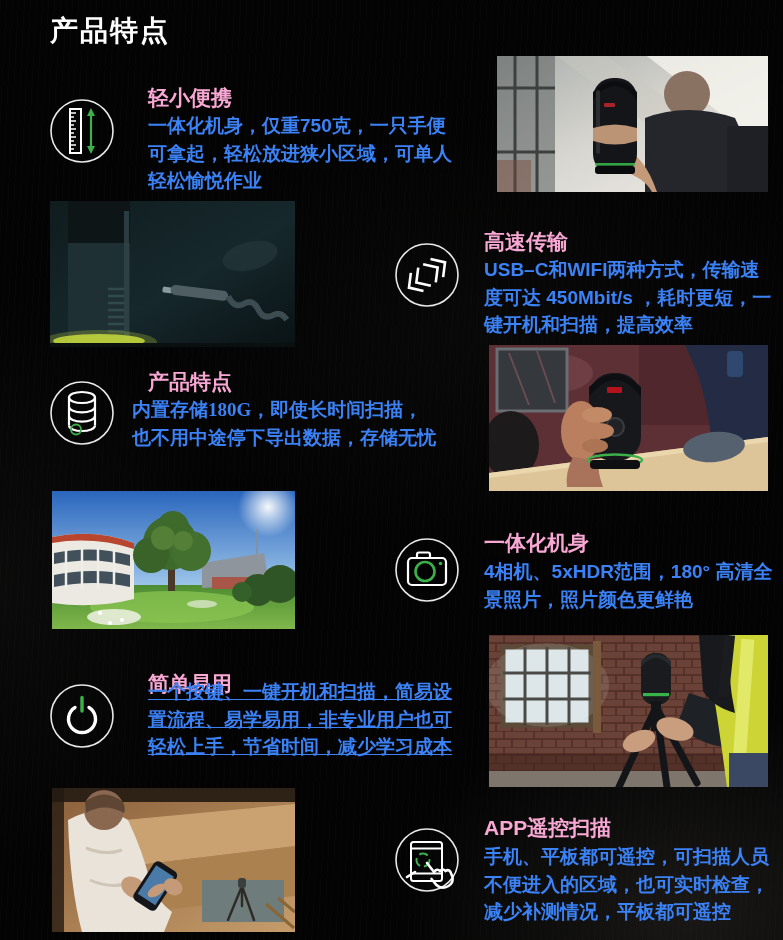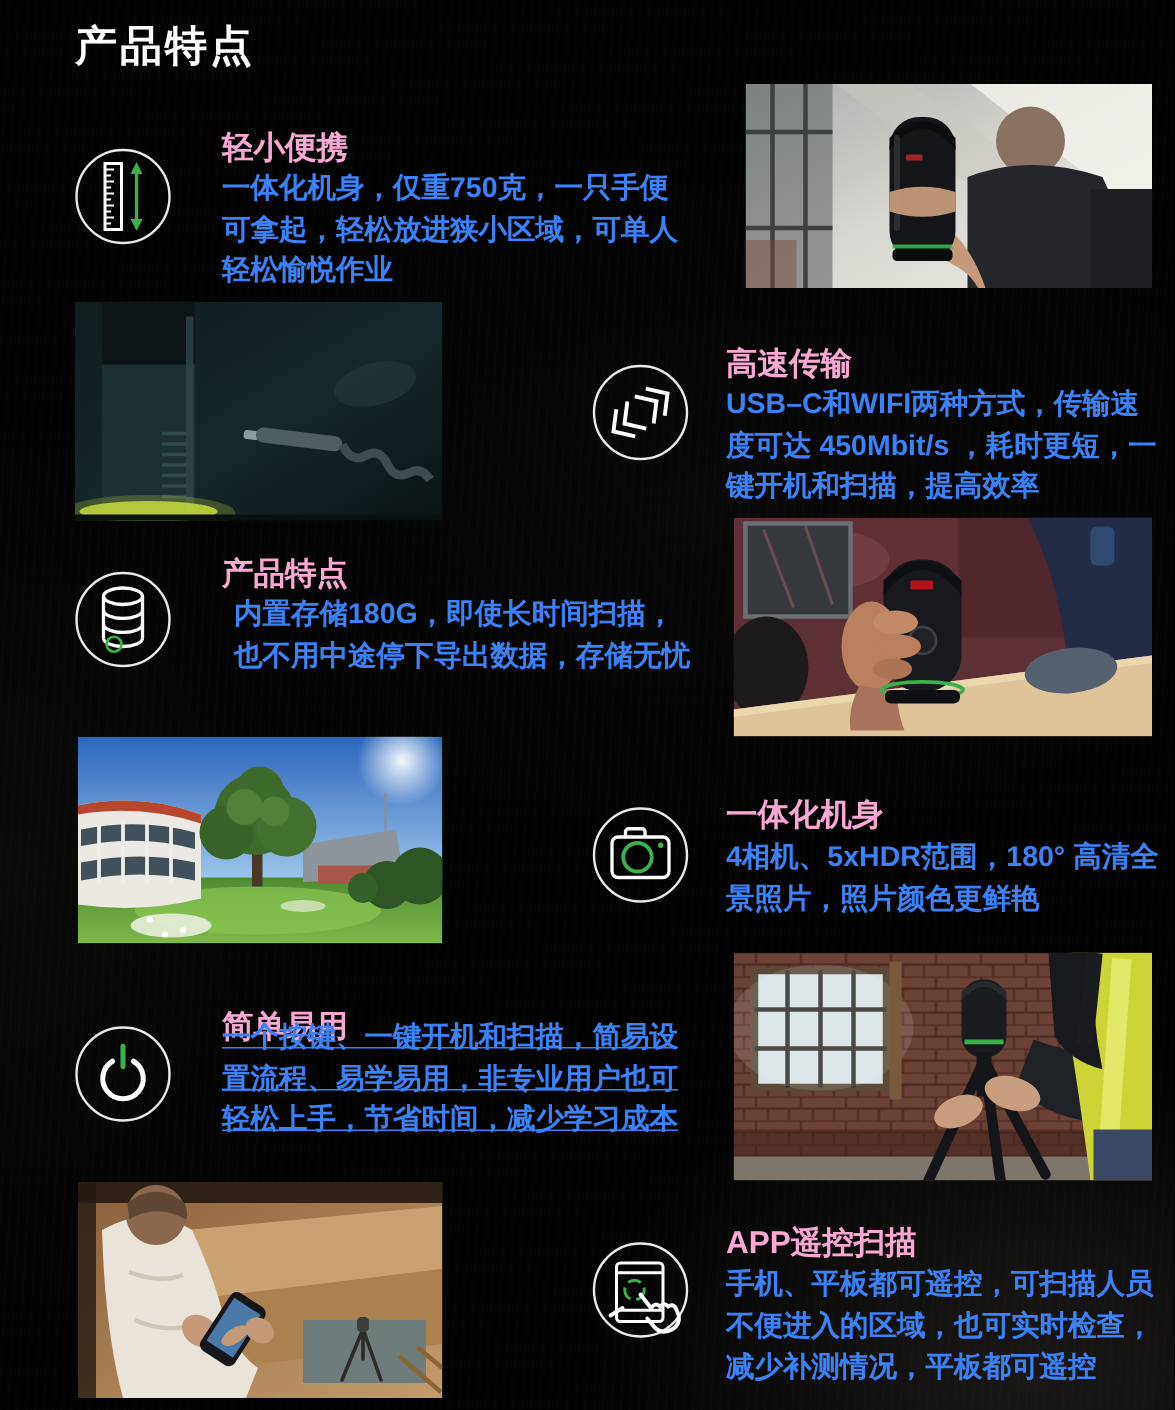--- a/index.html
+++ b/index.html
@@ -138,21 +138,21 @@
           <ellipse cx="33" cy="17.5" rx="13" ry="5.5"></ellipse>
           <path d="M20 17.5 V45.5 M46 17.5 V45.5"></path>
           <path d="M20 45.5 a13 5.5 0 0 0 26 0"></path>
           <path d="M20 26.8 a13 5.5 0 0 0 26 0"></path>
           <path d="M20 36.1 a13 5.5 0 0 0 26 0"></path>
         </g>
         <circle cx="27" cy="49.5" r="5" fill="none" stroke="#3cb04a" stroke-width="1.8"></circle>
       </svg>
     </div>
     <h2 class="feature-title" style="left:148px;top:368px;">产品特点</h2>
-    <p class="feature-body" style="left:156px;top:396px;width:308px;">内置存储180G，即使长时间扫描，也不用中途停下导出数据，存储无忧</p>
+    <p class="feature-body" style="left:132px;top:396px;width:308px;font-family:Liberation Serif, serif;">内置存储180G，即使长时间扫描，也不用中途停下导出数据，存储无忧</p>
   </section>
 
   <div class="photo" style="left:489px;top:345px;width:279px;height:146px;">
     <svg viewBox="0 0 279 146" preserveAspectRatio="none">
       <rect width="279" height="146" fill="#5d3035"></rect>
       <rect x="150" y="0" width="129" height="80" fill="#4f272c"></rect>
       <ellipse cx="62" cy="28" rx="42" ry="20" fill="#7a474e" opacity=".6"></ellipse>
       <rect x="8" y="4" width="70" height="62" fill="#35383c" stroke="#6b6f73" stroke-width="3"></rect>
       <path d="M20 8 L40 60 M48 6 L66 58" stroke="#8a5a60" stroke-width="2" opacity=".6"></path>
       <ellipse cx="22" cy="100" rx="28" ry="34" fill="#1d1a1c"></ellipse>

